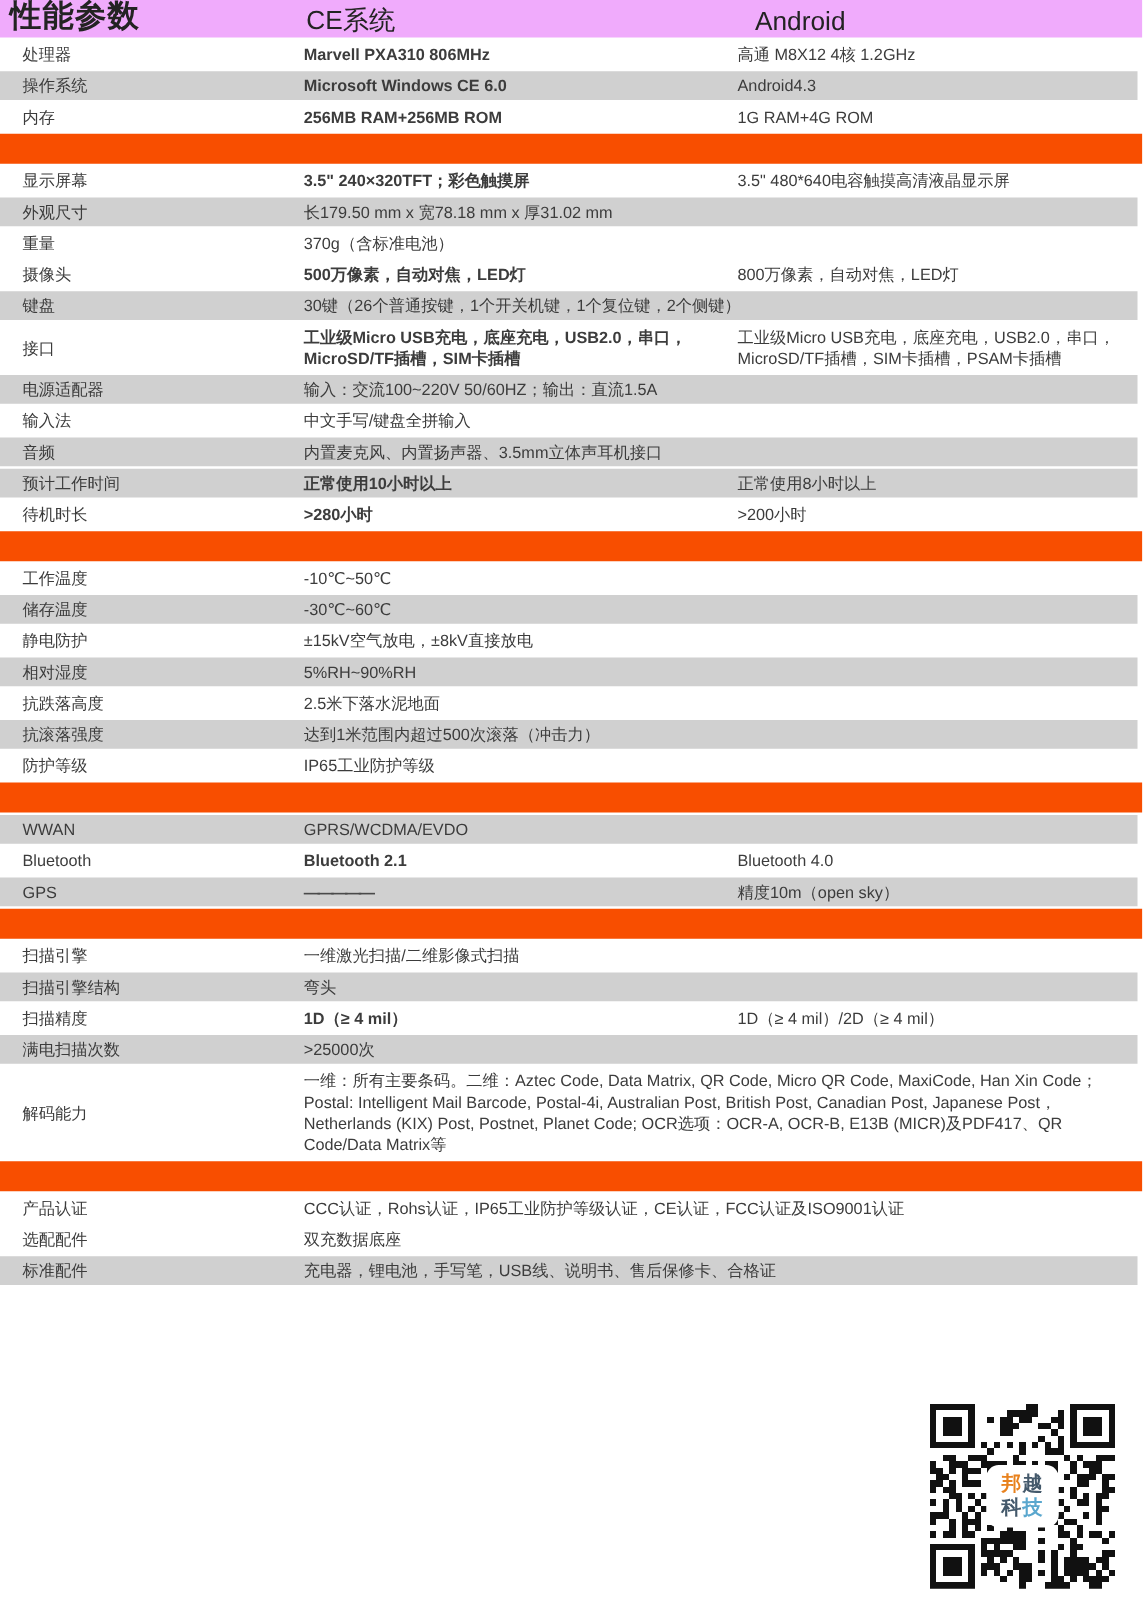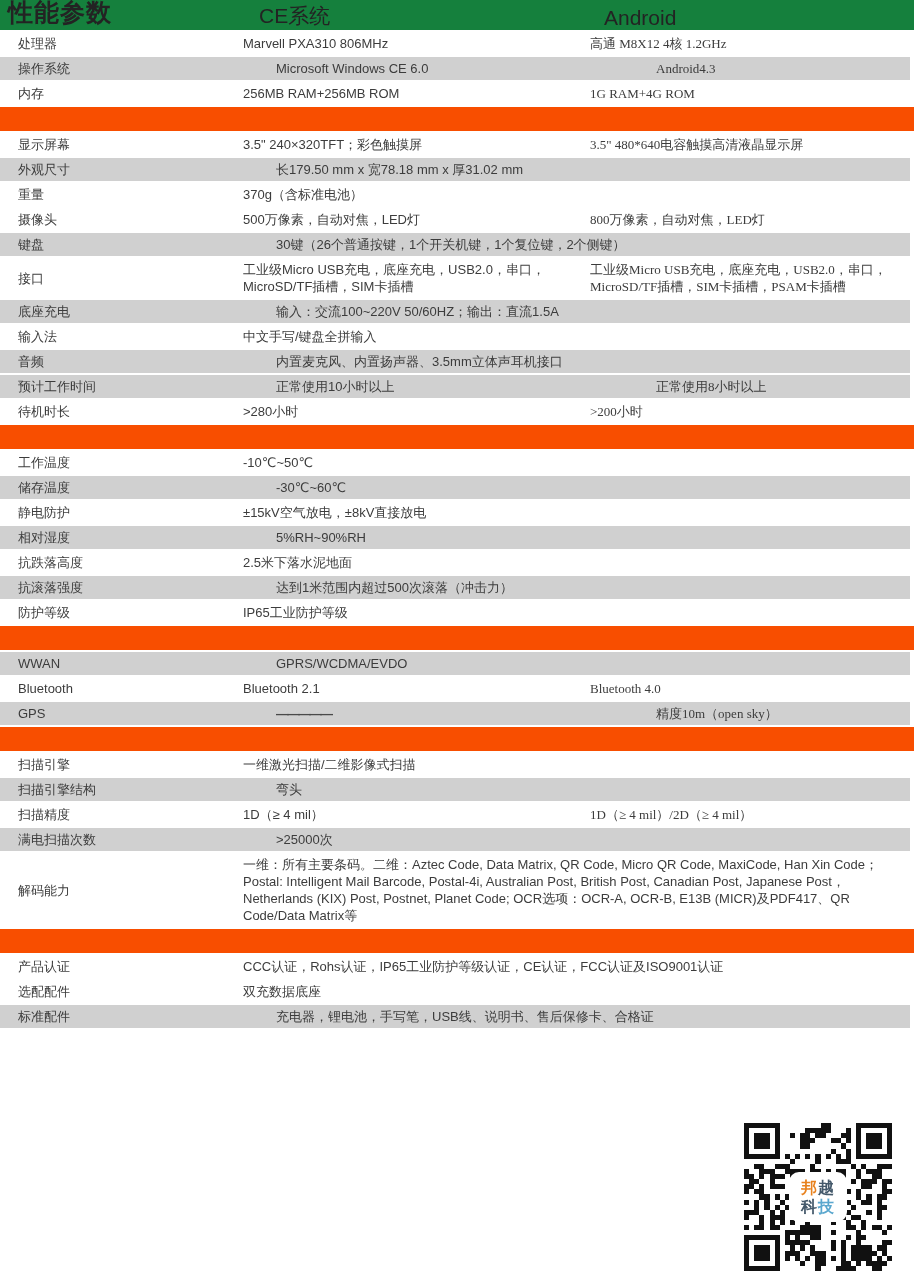--- a/index.html
+++ b/index.html
@@ -1,38 +1,38 @@
 <!DOCTYPE html>
 <html><head>
 <meta charset="utf-8">
 <style>
   html,body{margin:0;padding:0;background:#ffffff;}
   .page{
     position:relative;width:914px;height:1280px;background:#ffffff;overflow:hidden;
     font-family:"Liberation Sans","DejaVu Sans",sans-serif;color:#3c3c3c;
   }
   
-  .header{position:relative;height:30px;background:#15803d;margin-bottom:2px;}
+  .header{position:relative;height:30px;background:#f0abfc;margin-bottom:2px;}
   .h-param{position:absolute;left:8px;top:-4px;font-size:25px;font-weight:bold;color:#232323;letter-spacing:1px;white-space:nowrap;}
   .h-col{position:absolute;bottom:0px;font-size:21px;color:#232323;white-space:nowrap;}
-  .h-ce{left:259px;}
+  .h-ce{left:245px;}
   .h-android{left:604px;}
   
   .sep{height:24px;background:#f84e00;margin-bottom:2px;}
   
   .row{
     display:flex;align-items:center;box-sizing:border-box;
     min-height:23px;padding:3px 0;margin:0 4px 2px 0;
     font-size:13px;line-height:17px;background:#ffffff;
   }
-  .row.gray{background:#d0d0d0;gap:33px;}
+  .row.gray{background:#d0d0d0;}
   .c{box-sizing:border-box;}
   .c-label{width:243px;flex:none;padding-left:18px;}
-  .c-v1{width:347px;flex:none;padding-right:10px;}
-  .c-v2{flex:1;padding-right:10px;font-family:Liberation Serif, serif;}
+  .c-v1{width:347px;flex:none;padding-right:10px;font-weight:bold;}
+  .c-v2{flex:1;padding-right:10px;}
   .c-span{flex:1;padding-right:16px;}
   .dash{letter-spacing:-2px;color:#4a4a4a;font-weight:bold;}
   
   .qr{position:absolute;left:744px;top:1123px;width:148px;height:148px;}
   .qr svg{display:block;width:148px;height:148px;}
   .qr-logo{
     position:absolute;left:50%;top:50%;transform:translate(-50%,-50%);
     width:54px;height:46px;background:#ffffff;border-radius:8px;
     box-shadow:0 0 0 2px #ffffff;
     display:flex;flex-direction:column;align-items:center;justify-content:center;
@@ -89,21 +89,21 @@
       <div class="row gray">
         <div class="c c-label">键盘</div>
         <div class="c c-span">30键（26个普通按键，1个开关机键，1个复位键，2个侧键）</div>
       </div>
       <div class="row">
         <div class="c c-label">接口</div>
         <div class="c c-v1">工业级Micro USB充电，底座充电，USB2.0，串口，MicroSD/TF插槽，SIM卡插槽</div>
         <div class="c c-v2">工业级Micro USB充电，底座充电，USB2.0，串口，MicroSD/TF插槽，SIM卡插槽，PSAM卡插槽</div>
       </div>
       <div class="row gray">
-        <div class="c c-label">底座充电</div>
+        <div class="c c-label">电源适配器</div>
         <div class="c c-span">输入：交流100~220V 50/60HZ；输出：直流1.5A</div>
       </div>
       <div class="row">
         <div class="c c-label">输入法</div>
         <div class="c c-span">中文手写/键盘全拼输入</div>
       </div>
       <div class="row gray">
         <div class="c c-label">音频</div>
         <div class="c c-span">内置麦克风、内置扬声器、3.5mm立体声耳机接口</div>
       </div>

